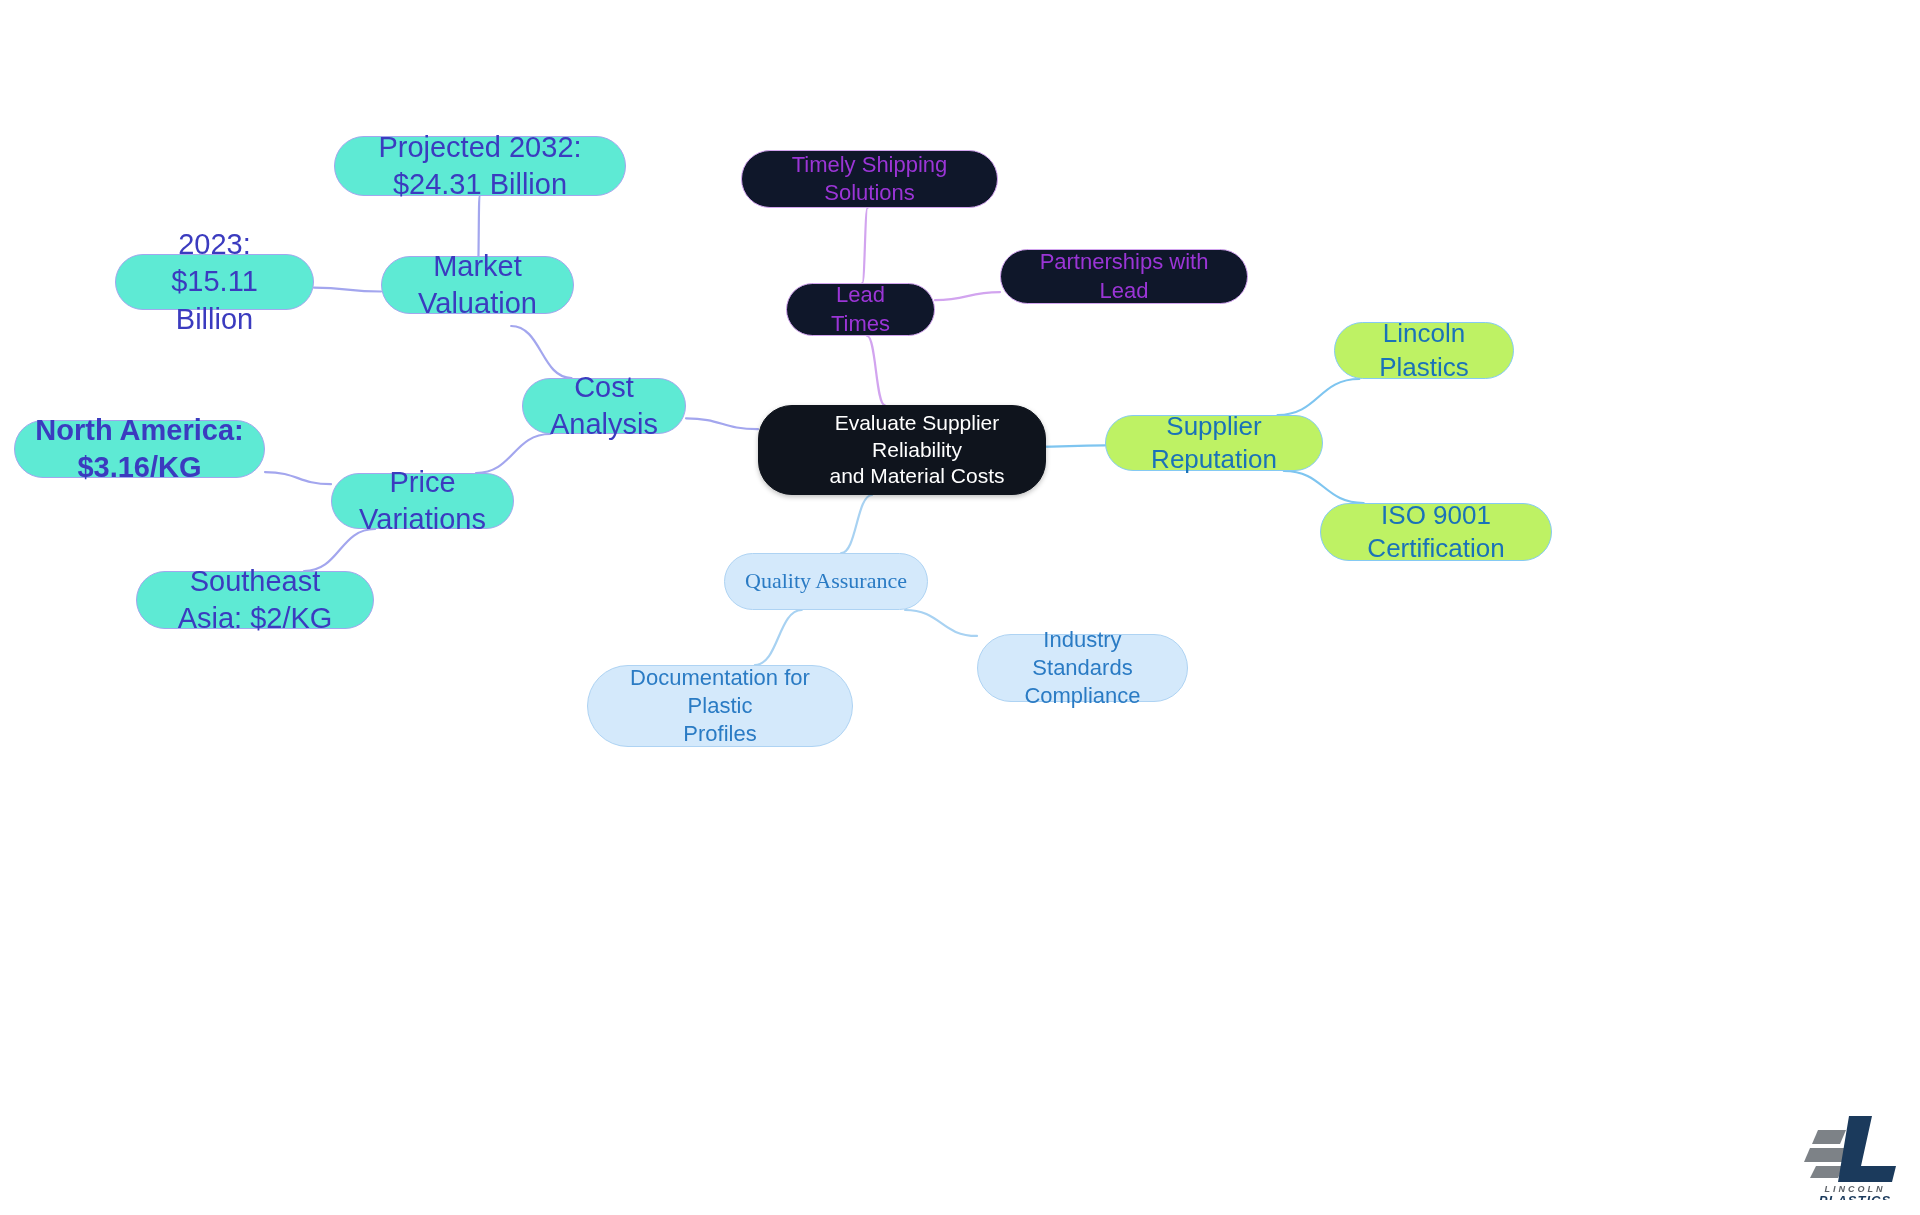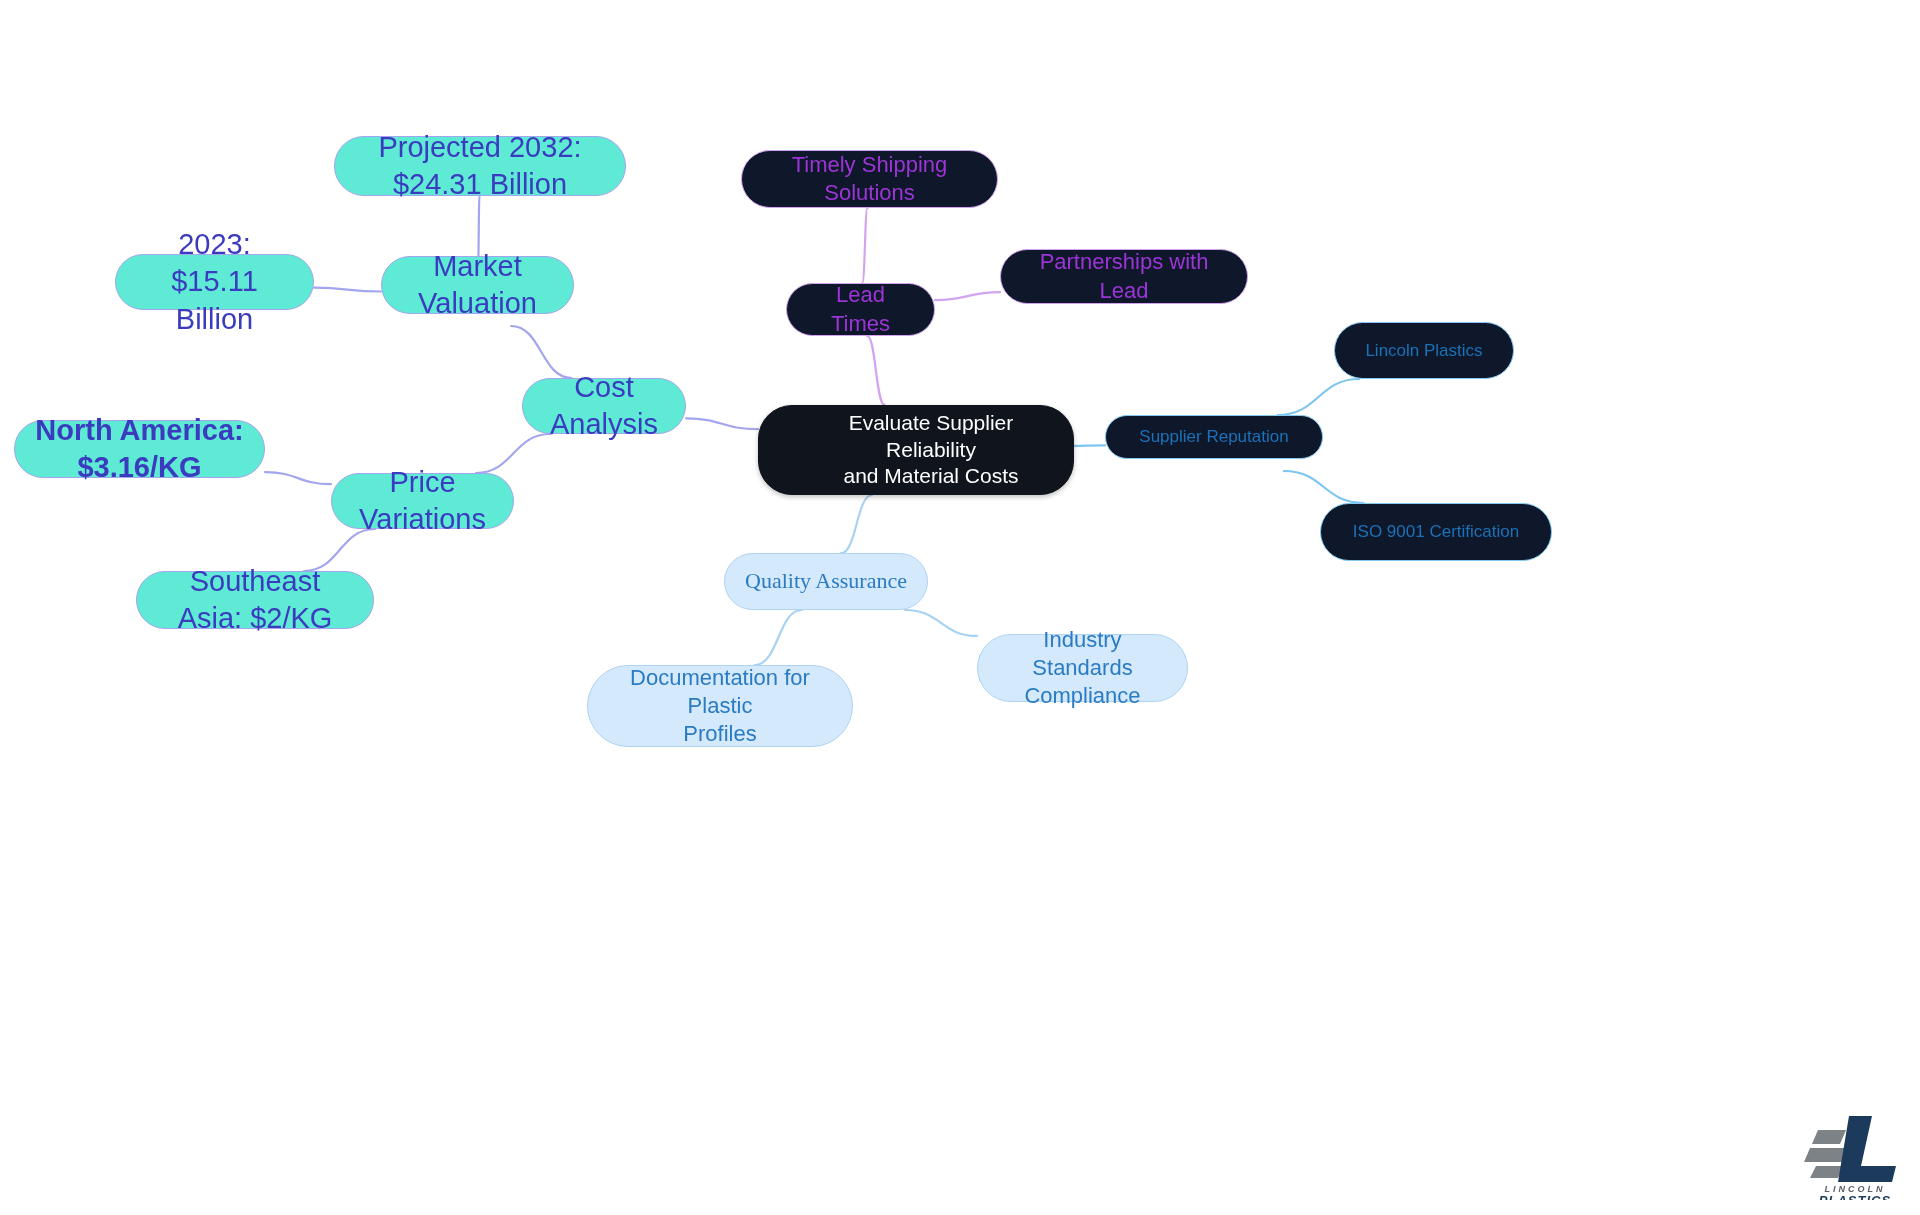--- a/index.html
+++ b/index.html
@@ -54,24 +54,24 @@
     color: #3b3bbf;
     font-size: 29px;
   }
   .node-pink {
     background: #0f172a;
     border-color: #d2a4ef;
     color: #9b35d6;
     font-size: 22px;
   }
   .node-blue {
-    background: #0f172a;
+    background: #bef264;
     border-color: #85caf3;
     color: #1a72b8;
-    font-size: 17px;
+    font-size: 26px;
   }
   .node-lightblue {
     background: #d4e9fb;
     border-color: #aed3f3;
     color: #2a7bc4;
     font-size: 22px;
   }
   #logo {
     position: absolute;
     z-index: 3;
@@ -95,33 +95,33 @@
       <path d="M 935 300.1698292220114 C 967.5 300.1698292220114, 967.5 292.02941176470586, 1000 292.02941176470586" fill="none" stroke="#d2a4ef" stroke-width="2.2" stroke-linecap="round"></path>
       <path d="M 1034 446.9622641509434 C 1069.5 446.9622641509434, 1069.5 445.3993710691824, 1105 445.3993710691824" fill="none" stroke="#7ec5f0" stroke-width="2.2" stroke-linecap="round"></path>
       <path d="M 1277.5675675675675 415 C 1318.4324324324325 415, 1318.4324324324325 379, 1359.2972972972973 379" fill="none" stroke="#7ec5f0" stroke-width="2.2" stroke-linecap="round"></path>
       <path d="M 1283.8426966292134 471 C 1323.752808988764 471, 1323.752808988764 503, 1363.6629213483145 503" fill="none" stroke="#7ec5f0" stroke-width="2.2" stroke-linecap="round"></path>
       <path d="M 872.0456273764258 495 C 856.6083650190114 495, 856.6083650190114 553, 841.1711026615969 553" fill="none" stroke="#a8d2f2" stroke-width="2.2" stroke-linecap="round"></path>
       <path d="M 801.7349397590361 610 C 778.3212851405622 610, 778.3212851405622 665, 754.9076305220883 665" fill="none" stroke="#a8d2f2" stroke-width="2.2" stroke-linecap="round"></path>
       <path d="M 905.0297297297298 610 C 941.0148648648649 610, 941.0148648648649 635.9541910331384, 977 635.9541910331384" fill="none" stroke="#a8d2f2" stroke-width="2.2" stroke-linecap="round"></path>
     </svg>
 
   <div id="nodes-layer">
-      <div class="node node-root" style="left: 758px; top: 405px; width: 316px; height: 90px; padding-left: 48px;">Evaluate Supplier Reliability
+      <div class="node node-root" style="left: 758px; top: 405px; width: 288px; height: 90px; padding-left: 48px;">Evaluate Supplier Reliability
 and Material Costs</div>
       <div class="node node-purple" style="left: 522px; top: 378px; width: 164px; height: 56px;">Cost Analysis</div>
       <div class="node node-purple" style="left: 381px; top: 256px; width: 193px; height: 58px;">Market Valuation</div>
       <div class="node node-purple" style="left: 334px; top: 136px; width: 292px; height: 60px;">Projected 2032: $24.31 Billion</div>
       <div class="node node-purple" style="left: 115px; top: 254px; width: 199px; height: 56px;">2023: $15.11 Billion</div>
       <div class="node node-purple" style="left: 331px; top: 473px; width: 183px; height: 56px;">Price Variations</div>
       <div class="node node-purple" style="left: 14px; top: 420px; width: 251px; height: 58px; font-weight: bold;">North America: $3.16/KG</div>
       <div class="node node-purple" style="left: 136px; top: 571px; width: 238px; height: 58px;">Southeast Asia: $2/KG</div>
       <div class="node node-pink" style="left: 786px; top: 283px; width: 149px; height: 53px;">Lead Times</div>
       <div class="node node-pink" style="left: 741px; top: 150px; width: 257px; height: 58px;">Timely Shipping Solutions</div>
       <div class="node node-pink" style="left: 1000px; top: 249px; width: 248px; height: 55px;">Partnerships with Lead</div>
-      <div class="node node-blue" style="left: 1105px; top: 415px; width: 218px; height: 44px;">Supplier Reputation</div>
+      <div class="node node-blue" style="left: 1105px; top: 415px; width: 218px; height: 56px;">Supplier Reputation</div>
       <div class="node node-blue" style="left: 1334px; top: 322px; width: 180px; height: 57px;">Lincoln Plastics</div>
       <div class="node node-blue" style="left: 1320px; top: 503px; width: 232px; height: 58px;">ISO 9001 Certification</div>
       <div class="node node-lightblue" style="left: 724px; top: 553px; width: 204px; height: 57px; font-family: Liberation Serif, serif;">Quality Assurance</div>
       <div class="node node-lightblue" style="left: 587px; top: 665px; width: 266px; height: 82px;">Documentation for Plastic
 Profiles</div>
       <div class="node node-lightblue" style="left: 977px; top: 634px; width: 211px; height: 68px;">Industry Standards
 Compliance</div>
     </div>
 
   <svg id="logo" x="0" y="0" width="110" height="92" viewBox="0 0 110 92" style="left:1800px; top:1108px;">

